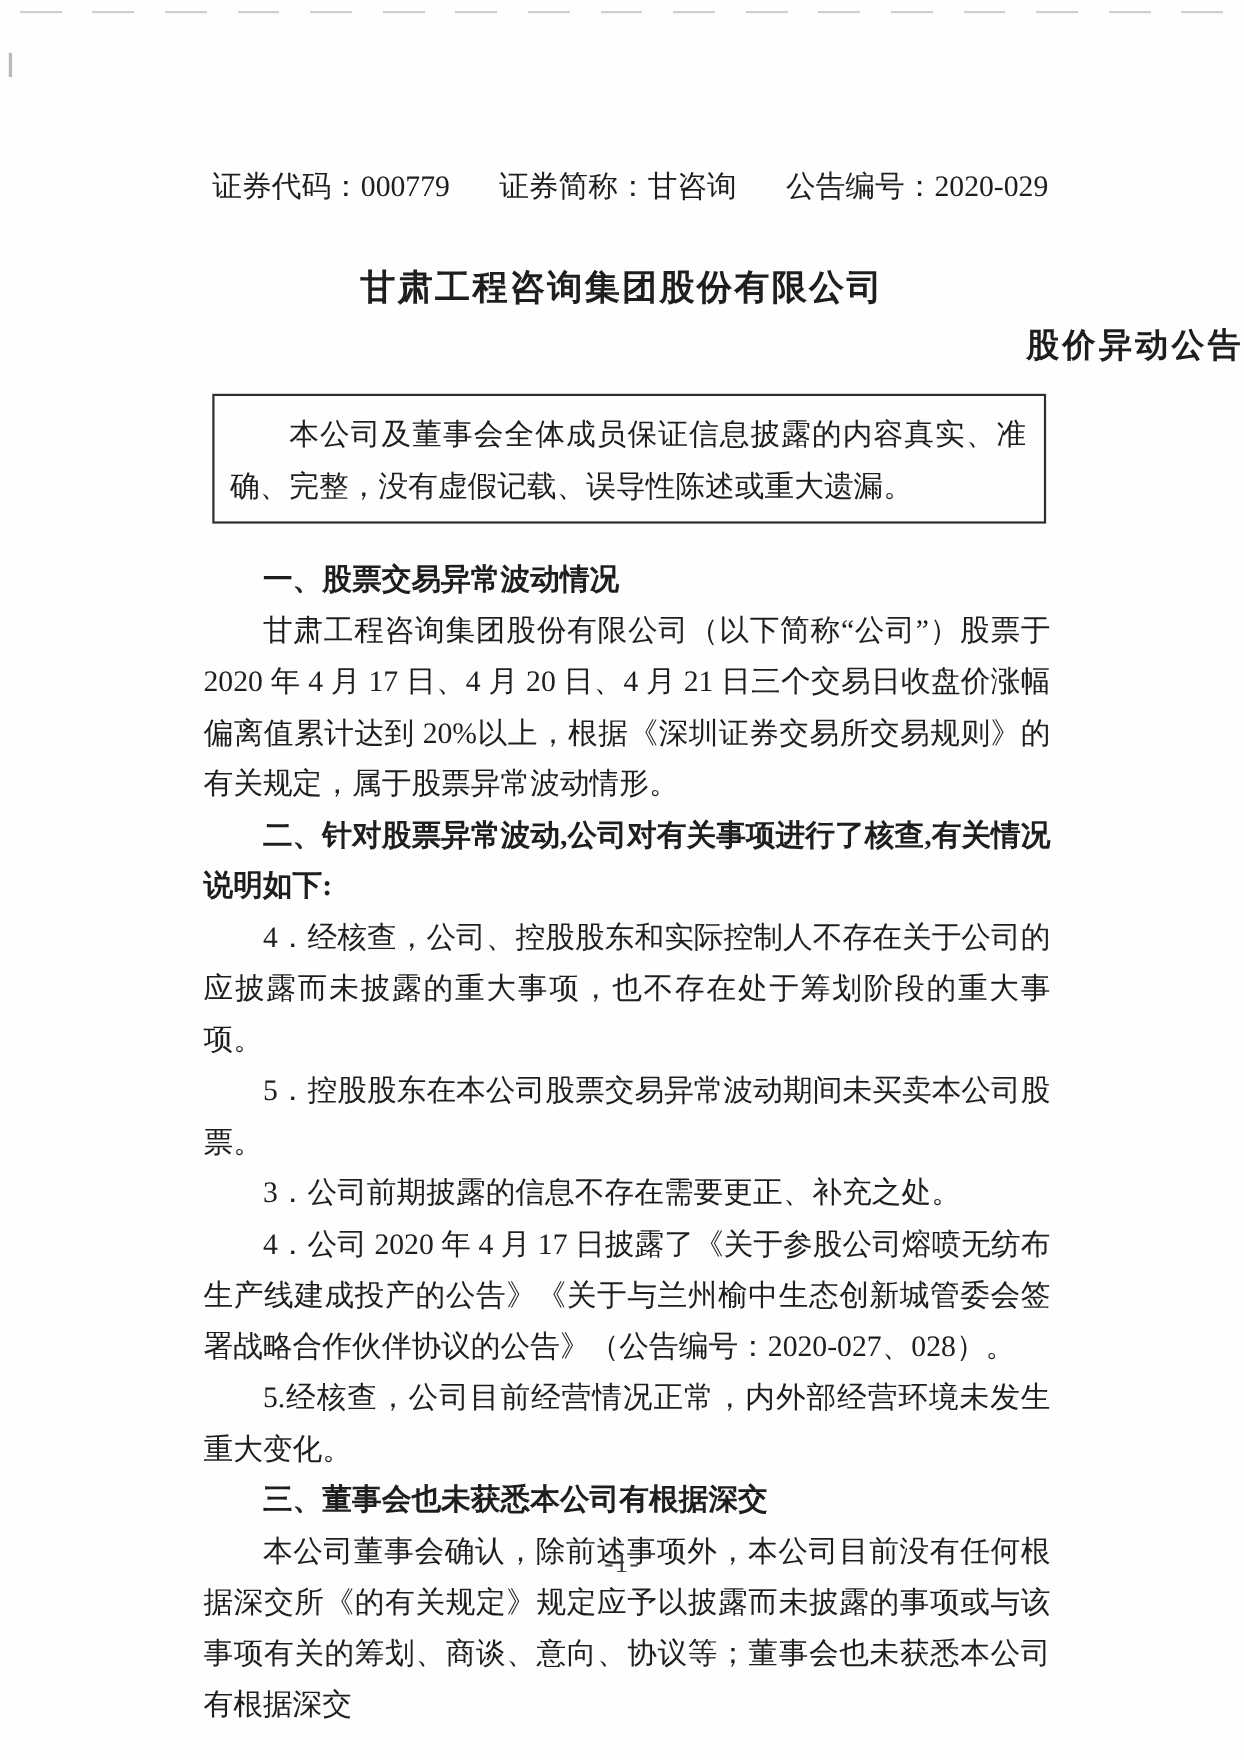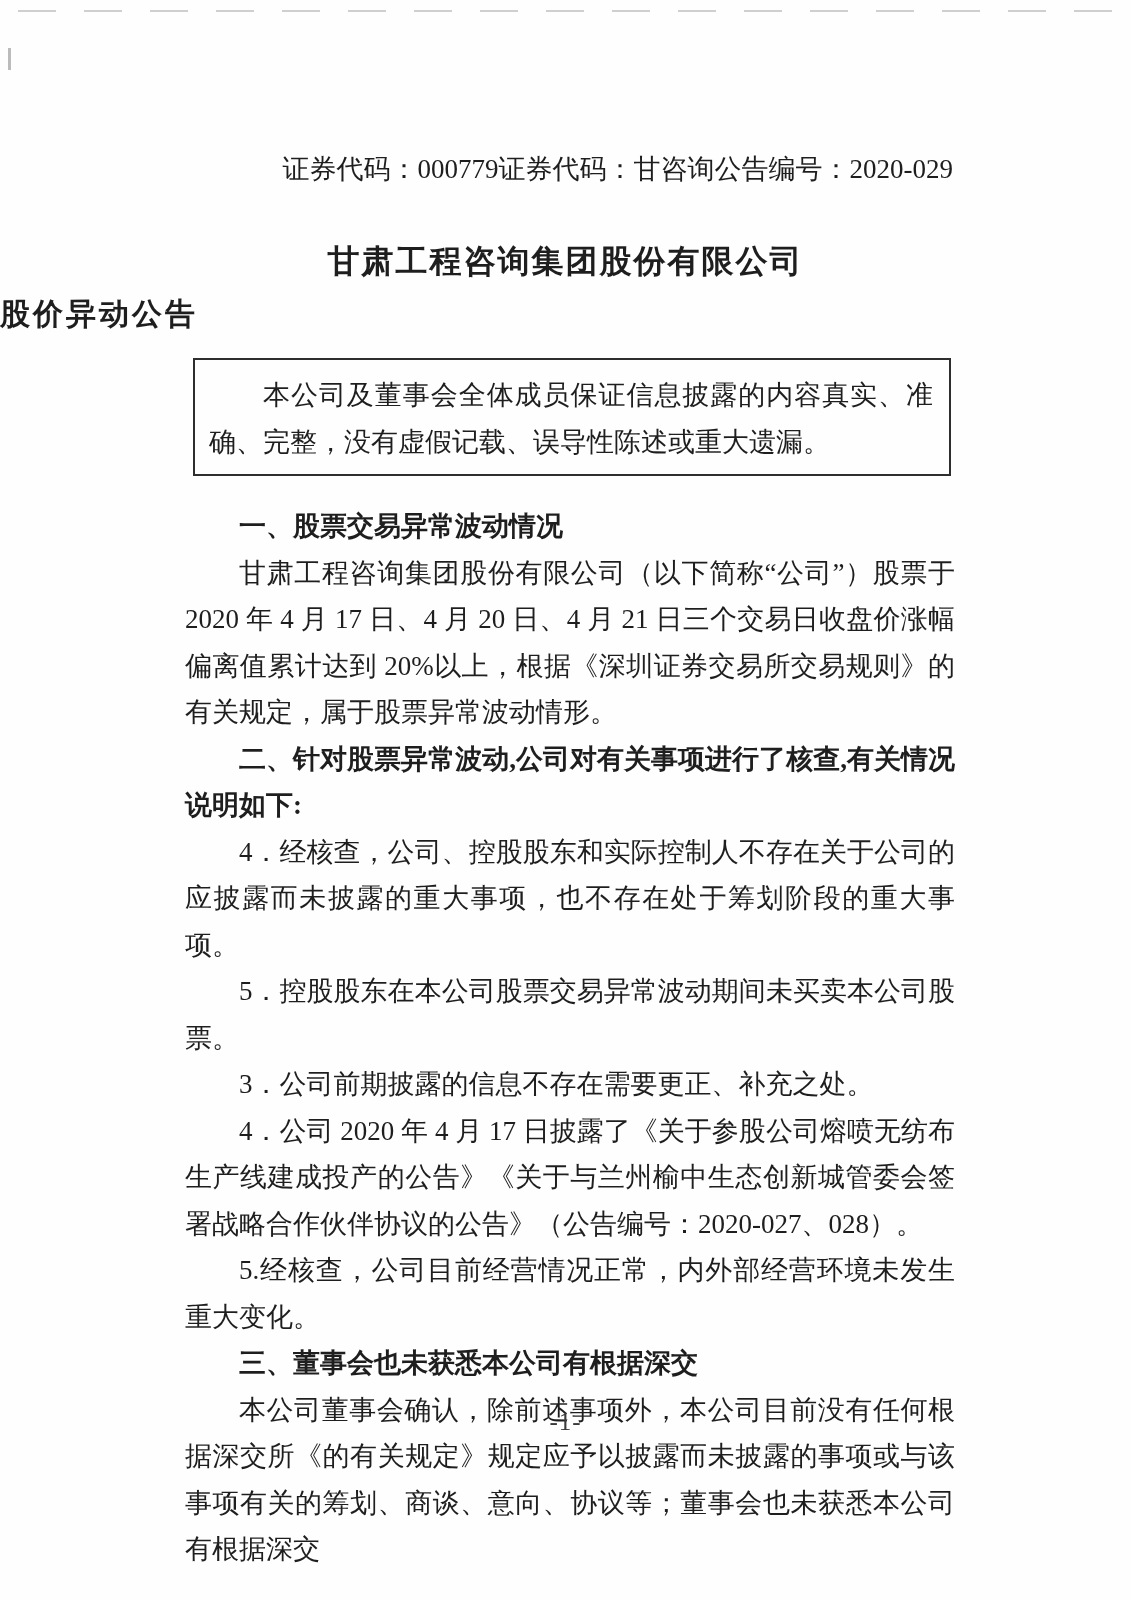--- a/index.html
+++ b/index.html
@@ -34,41 +34,41 @@
     width: 3px;
     height: 22px;
     background: rgba(120,120,120,0.5);
   }
   .doc-header {
     position: absolute;
     top: 152px;
     left: 193px;
     width: 760px;
     display: flex;
-    justify-content: flex-end;
+    justify-content: space-between;
     font-size: 27px;
     line-height: 34px;
     white-space: nowrap;
   }
   .doc-title {
     position: absolute;
     top: 240px;
     left: 0;
     width: 100%;
     text-align: center;
     font-size: 32px;
     font-weight: bold;
     letter-spacing: 2px;
   }
   .doc-subtitle {
     position: absolute;
     top: 294px;
     left: 0;
     width: 100%;
-    text-align: left;
+    text-align: right;
     font-size: 30px;
     font-weight: bold;
     letter-spacing: 3px;
   }
   .notice-box {
     position: absolute;
     top: 358px;
     left: 193px;
     width: 758px;
     box-sizing: border-box;
@@ -110,21 +110,21 @@
 </head>
 <body>
 
 <div class="page">
 
   <div class="scan-artifact-top"></div>
   <div class="scan-artifact-left"></div>
 
   <div class="doc-header">
     <span>证券代码：000779</span>
-    <span>证券代码：甘咨询</span>
+    <span>证券简称：甘咨询</span>
     <span>公告编号：2020-029</span>
   </div>
 
   <div class="doc-title">甘肃工程咨询集团股份有限公司</div>
   <div class="doc-subtitle">股价异动公告</div>
 
   <div class="notice-box">
     <span>本公司及董事会全体成员保证信息披露的内容真实、准确、完整，没有虚假记载、误导性陈述或重大遗漏。</span>
   </div>
 

